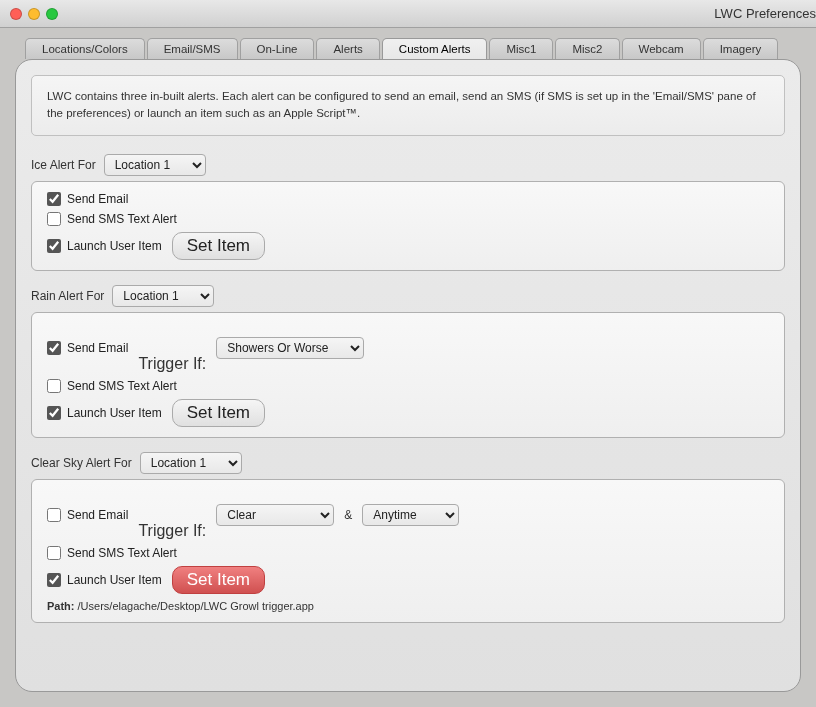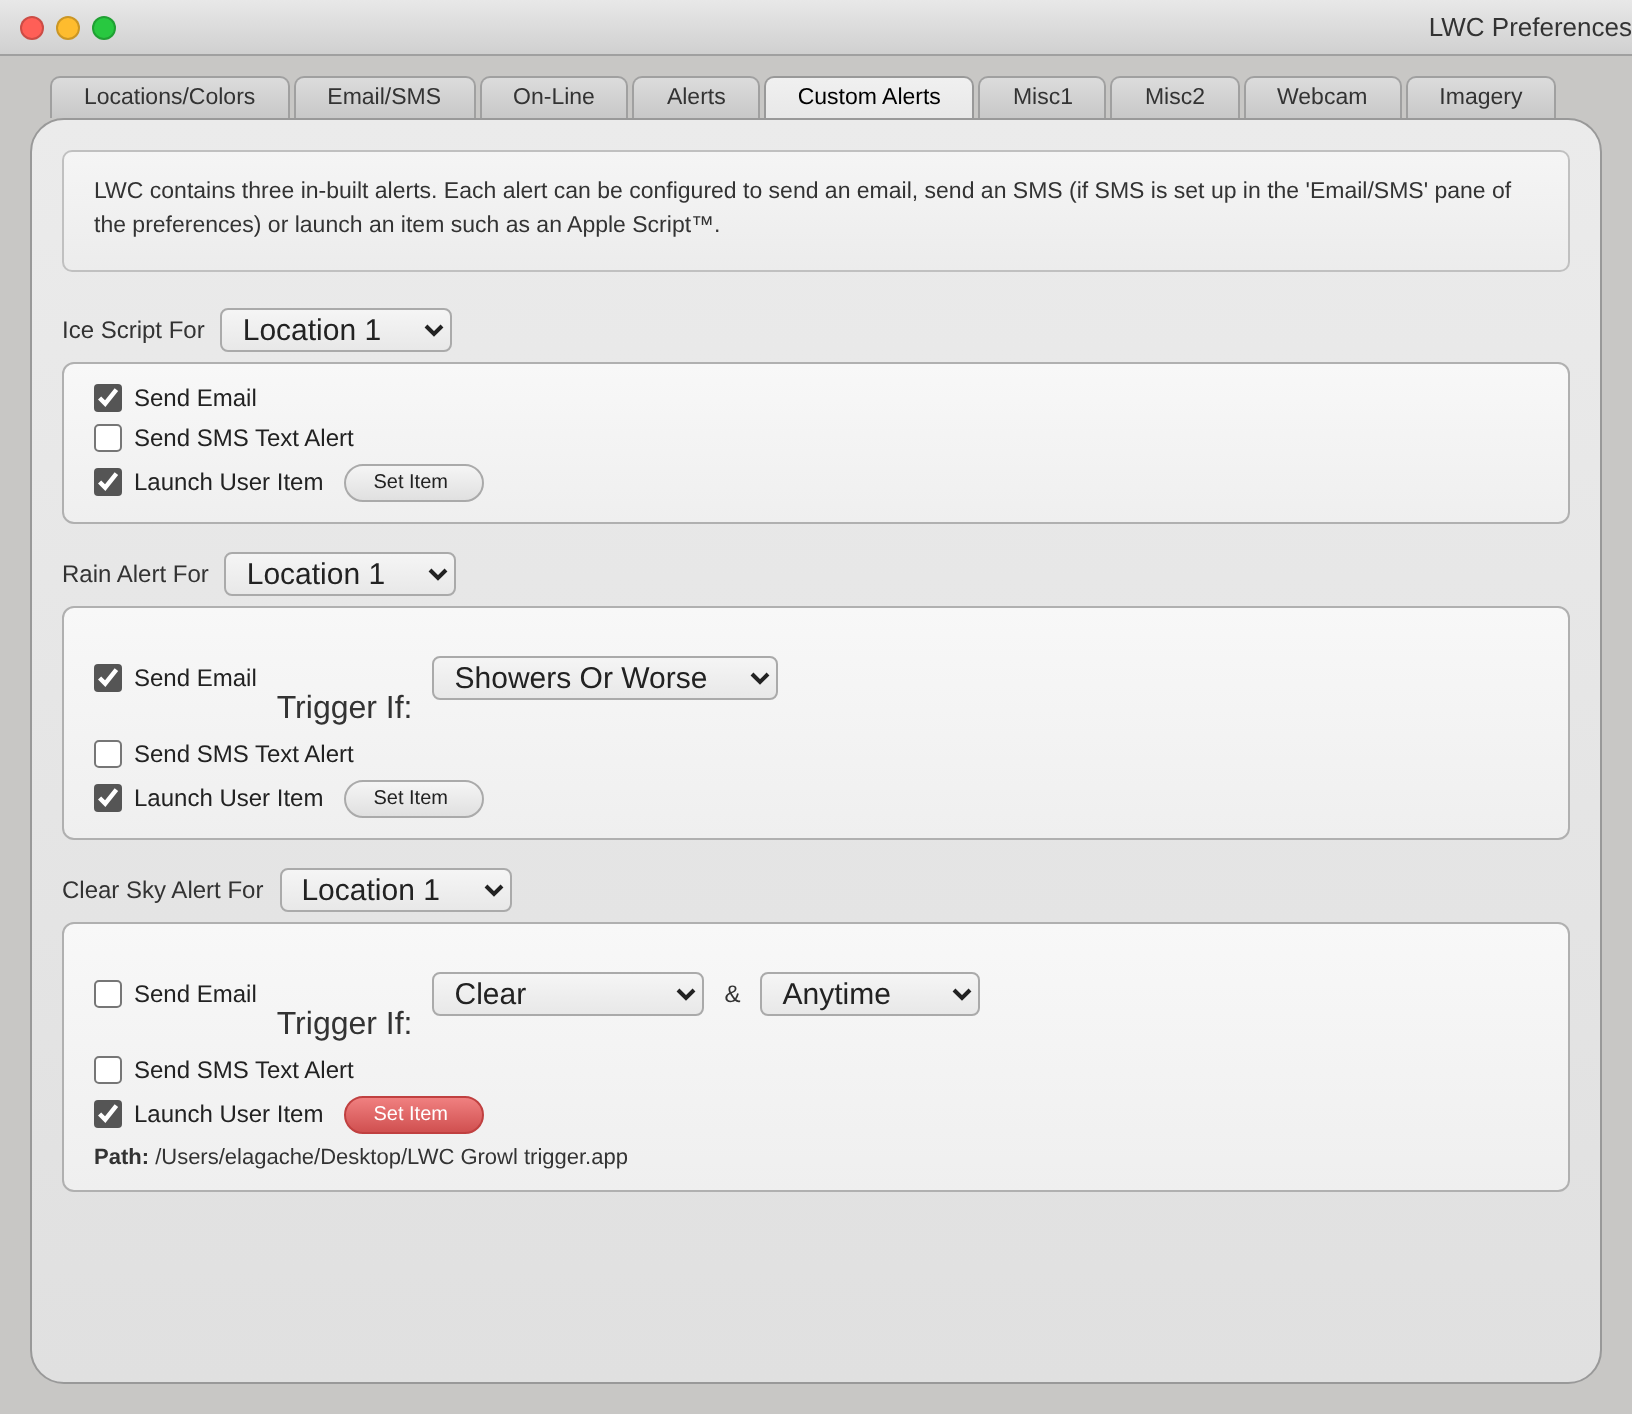--- a/index.html
+++ b/index.html
@@ -160,35 +160,35 @@
 
     input[type="checkbox"] {
       width: 14px;
       height: 14px;
       cursor: pointer;
       accent-color: #555;
     }
 
     
     select {
-      font-size: 15px;
+      font-size: 12px;
       color: #222;
       background: linear-gradient(to bottom, #f5f5f5, #e8e8e8);
       border: 1px solid #aaa;
       border-radius: 4px;
       padding: 1px 18px 1px 6px;
       height: 22px;
       cursor: pointer;
       appearance: auto;
       -webkit-appearance: auto;
     }
 
     
     .btn {
-      font-size: 10px;
+      font-size: 17px;
       color: #222;
       background: linear-gradient(to bottom, #f5f5f5, #e0e0e0);
       border: 1px solid #aaa;
       border-radius: 10px;
       padding: 3px 14px;
       cursor: pointer;
       min-width: 70px;
       text-align: left;
     }
 
@@ -246,21 +246,21 @@
   </div>
 
   <div class="panel">
 
     <div class="info-box">
       <span>LWC contains three in-built alerts. Each alert can be configured to send an email, send an SMS (if SMS is set up in the 'Email/SMS' pane of the preferences) or launch an item such as an Apple Script™.</span>
     </div>
 
     <div class="alert-section">
       <div class="alert-header">
-        <span class="alert-label">Ice Script For</span>
+        <span class="alert-label">Ice Alert For</span>
         <select>
           <option>Location 1</option>
         </select>
       </div>
       <div class="alert-box">
         <div class="alert-row">
           <div class="checkbox-row">
             <input type="checkbox" checked="" style="">
             <span class="checkbox-label">Send Email</span>
           </div>

